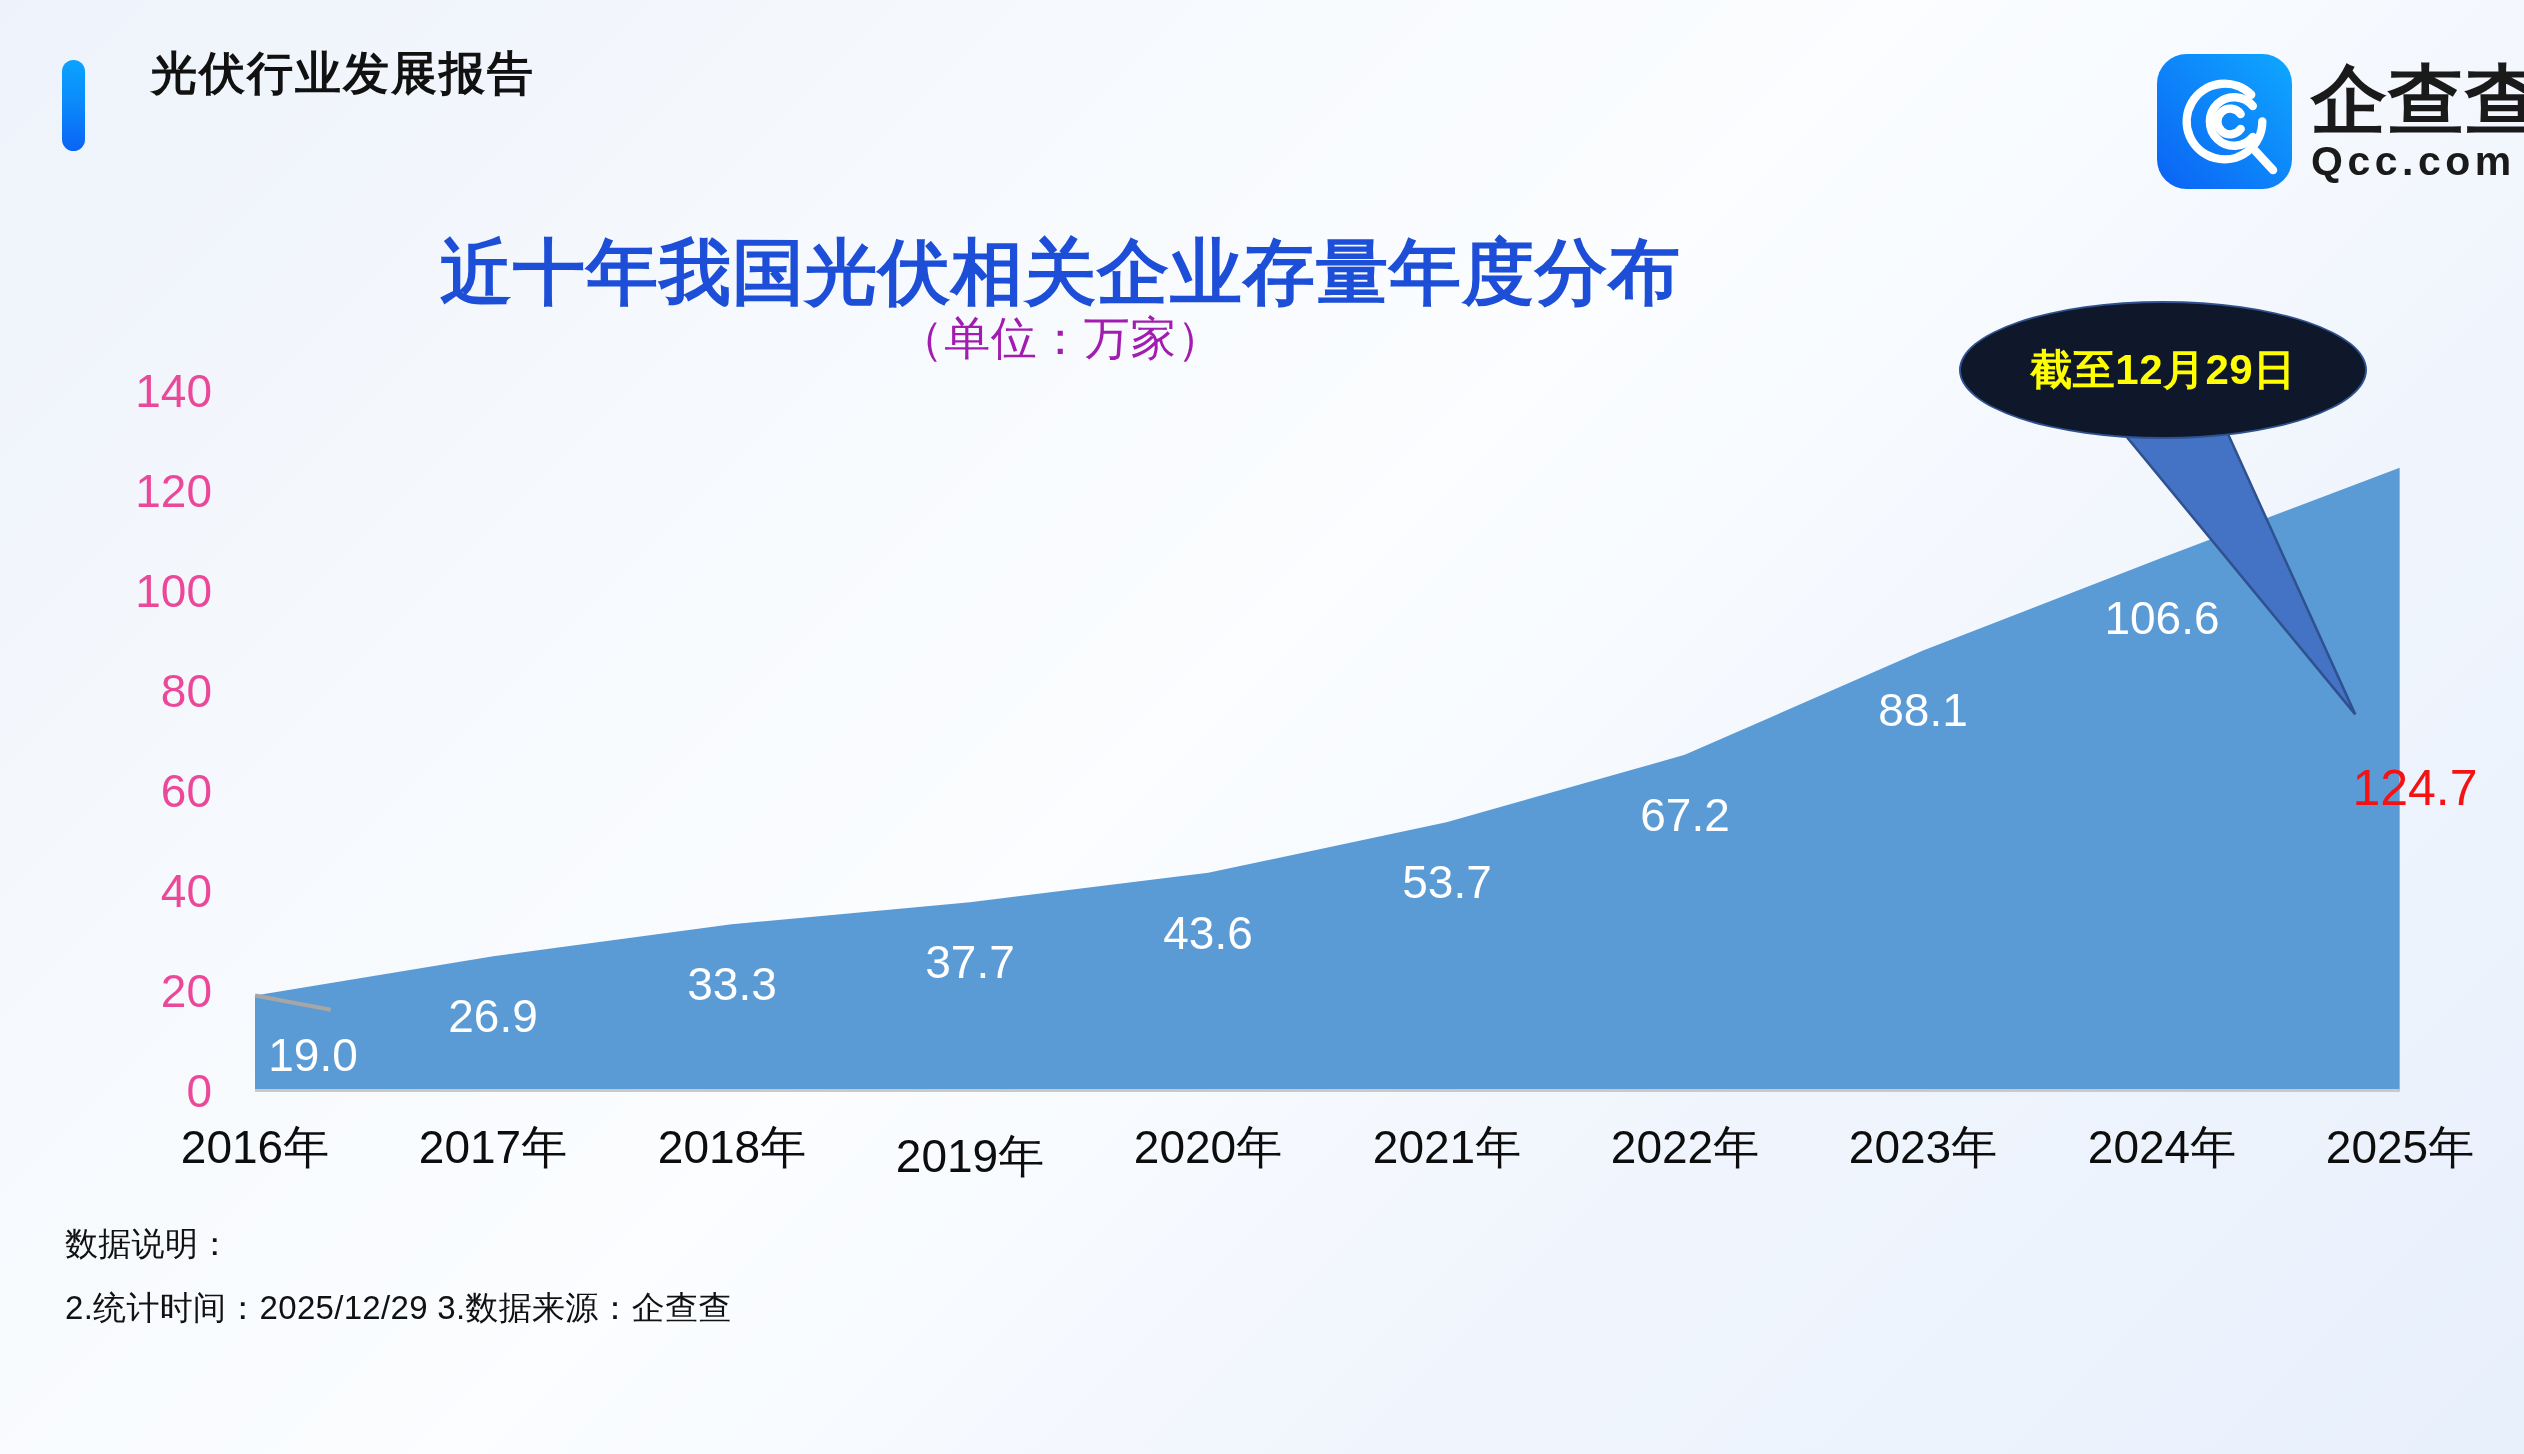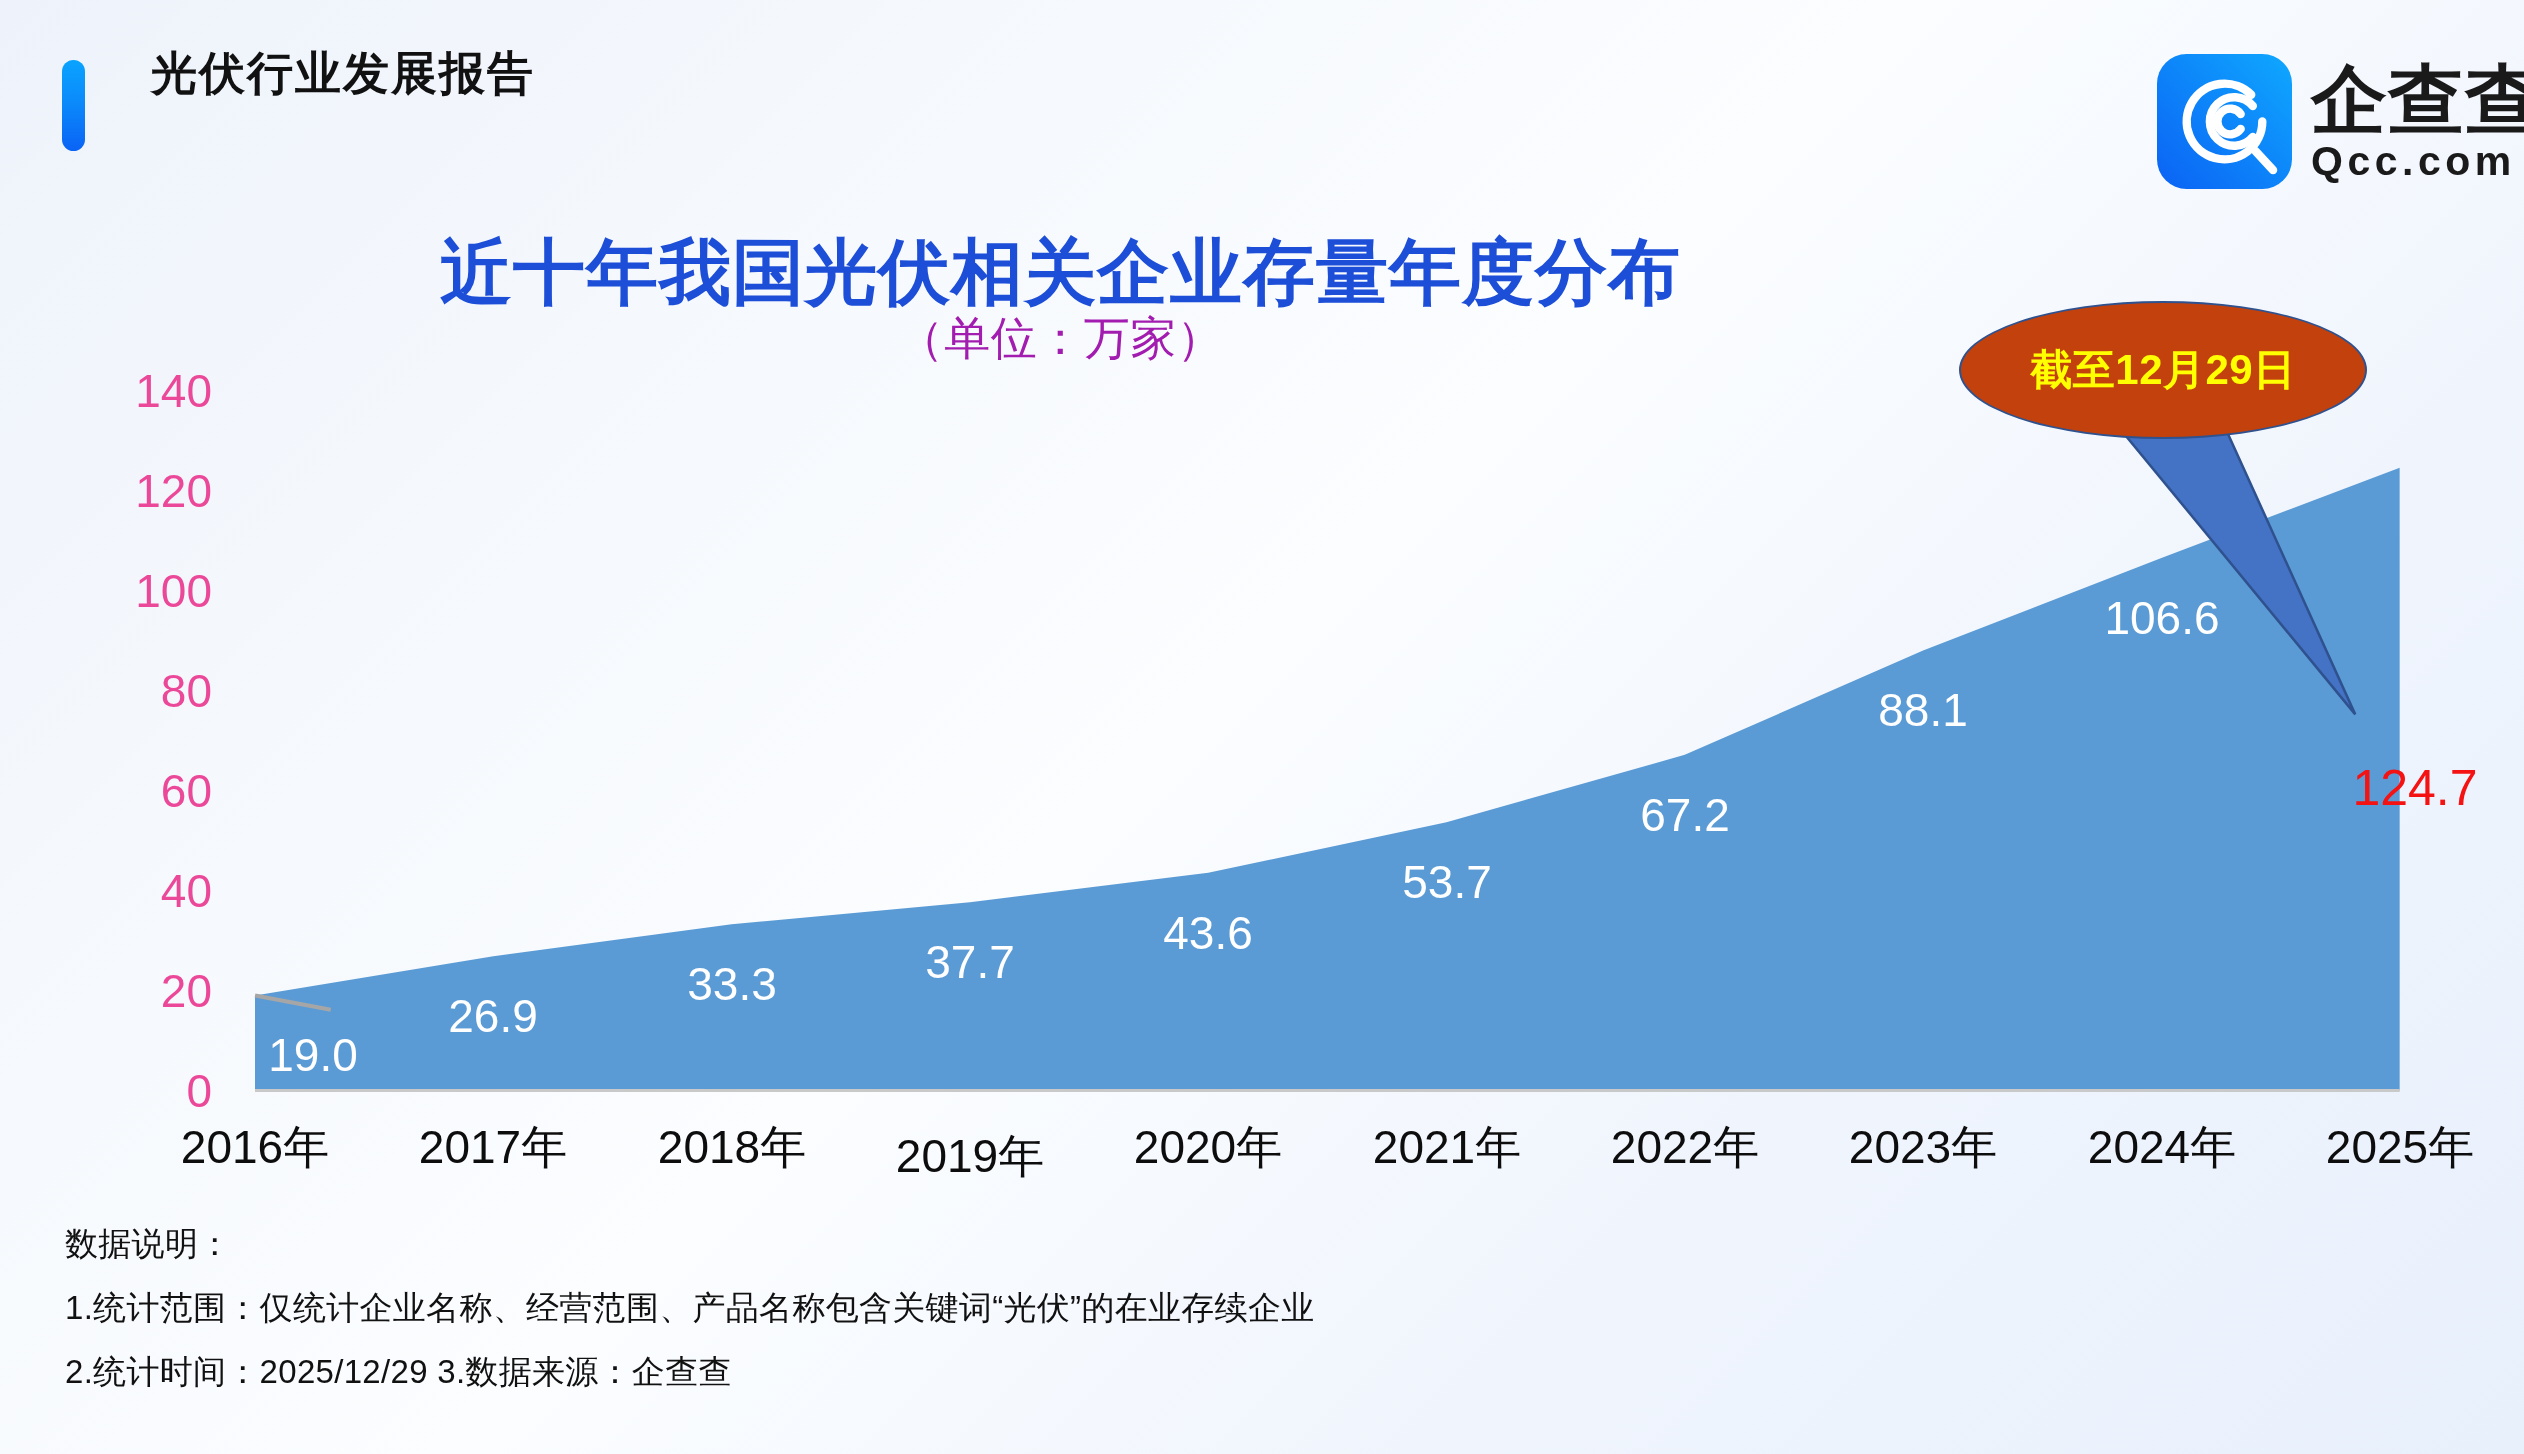--- a/index.html
+++ b/index.html
@@ -47,21 +47,21 @@
     font-size:46px;color:#0d0d0d;white-space:nowrap;
   }
   .dlabel{
     position:absolute;font-size:46px;color:#ffffff;white-space:nowrap;
     transform:translate(-50%,-50%);
   }
   .dlabel.last{color:#f41212;font-size:50px;}
   
   #callout-bubble{
     position:absolute;left:1959px;top:301px;width:404px;height:134px;
-    border-radius:50%;background:#c2410c;border:2.5px solid #2f528f;
+    border-radius:50%;background:#0f172a;border:2.5px solid #2f528f;
     display:flex;align-items:center;justify-content:center;
   }
   #callout-text{font-size:42px;font-weight:bold;color:#ffff00;letter-spacing:0.5px;white-space:nowrap;}
   
   #notes{position:absolute;left:65px;top:1227px;width:2222px;}
   .note{font-size:33px;color:#111111;line-height:1.0;margin-bottom:31px;letter-spacing:0.3px;white-space:nowrap;}
 </style>
 </head>
 <body>
 
@@ -135,16 +135,15 @@
       <div class="dlabel last" style="left: 2415px; top: 788px;">124.7</div>
     </div>
 
   <div id="callout-bubble">
     <span id="callout-text">截至12月29日</span>
   </div>
 </div>
 
 <div id="notes">
   <div class="note">数据说明：</div>
-  <div class="note">1.统计范围：仅统计企业名称、经营范围、产品名称包含关键词“光伏”的在业存续企业</div>
   <div class="note">2.统计时间：2025/12/29    3.数据来源：企查查</div>
 </div>
 
 
 </body></html>

